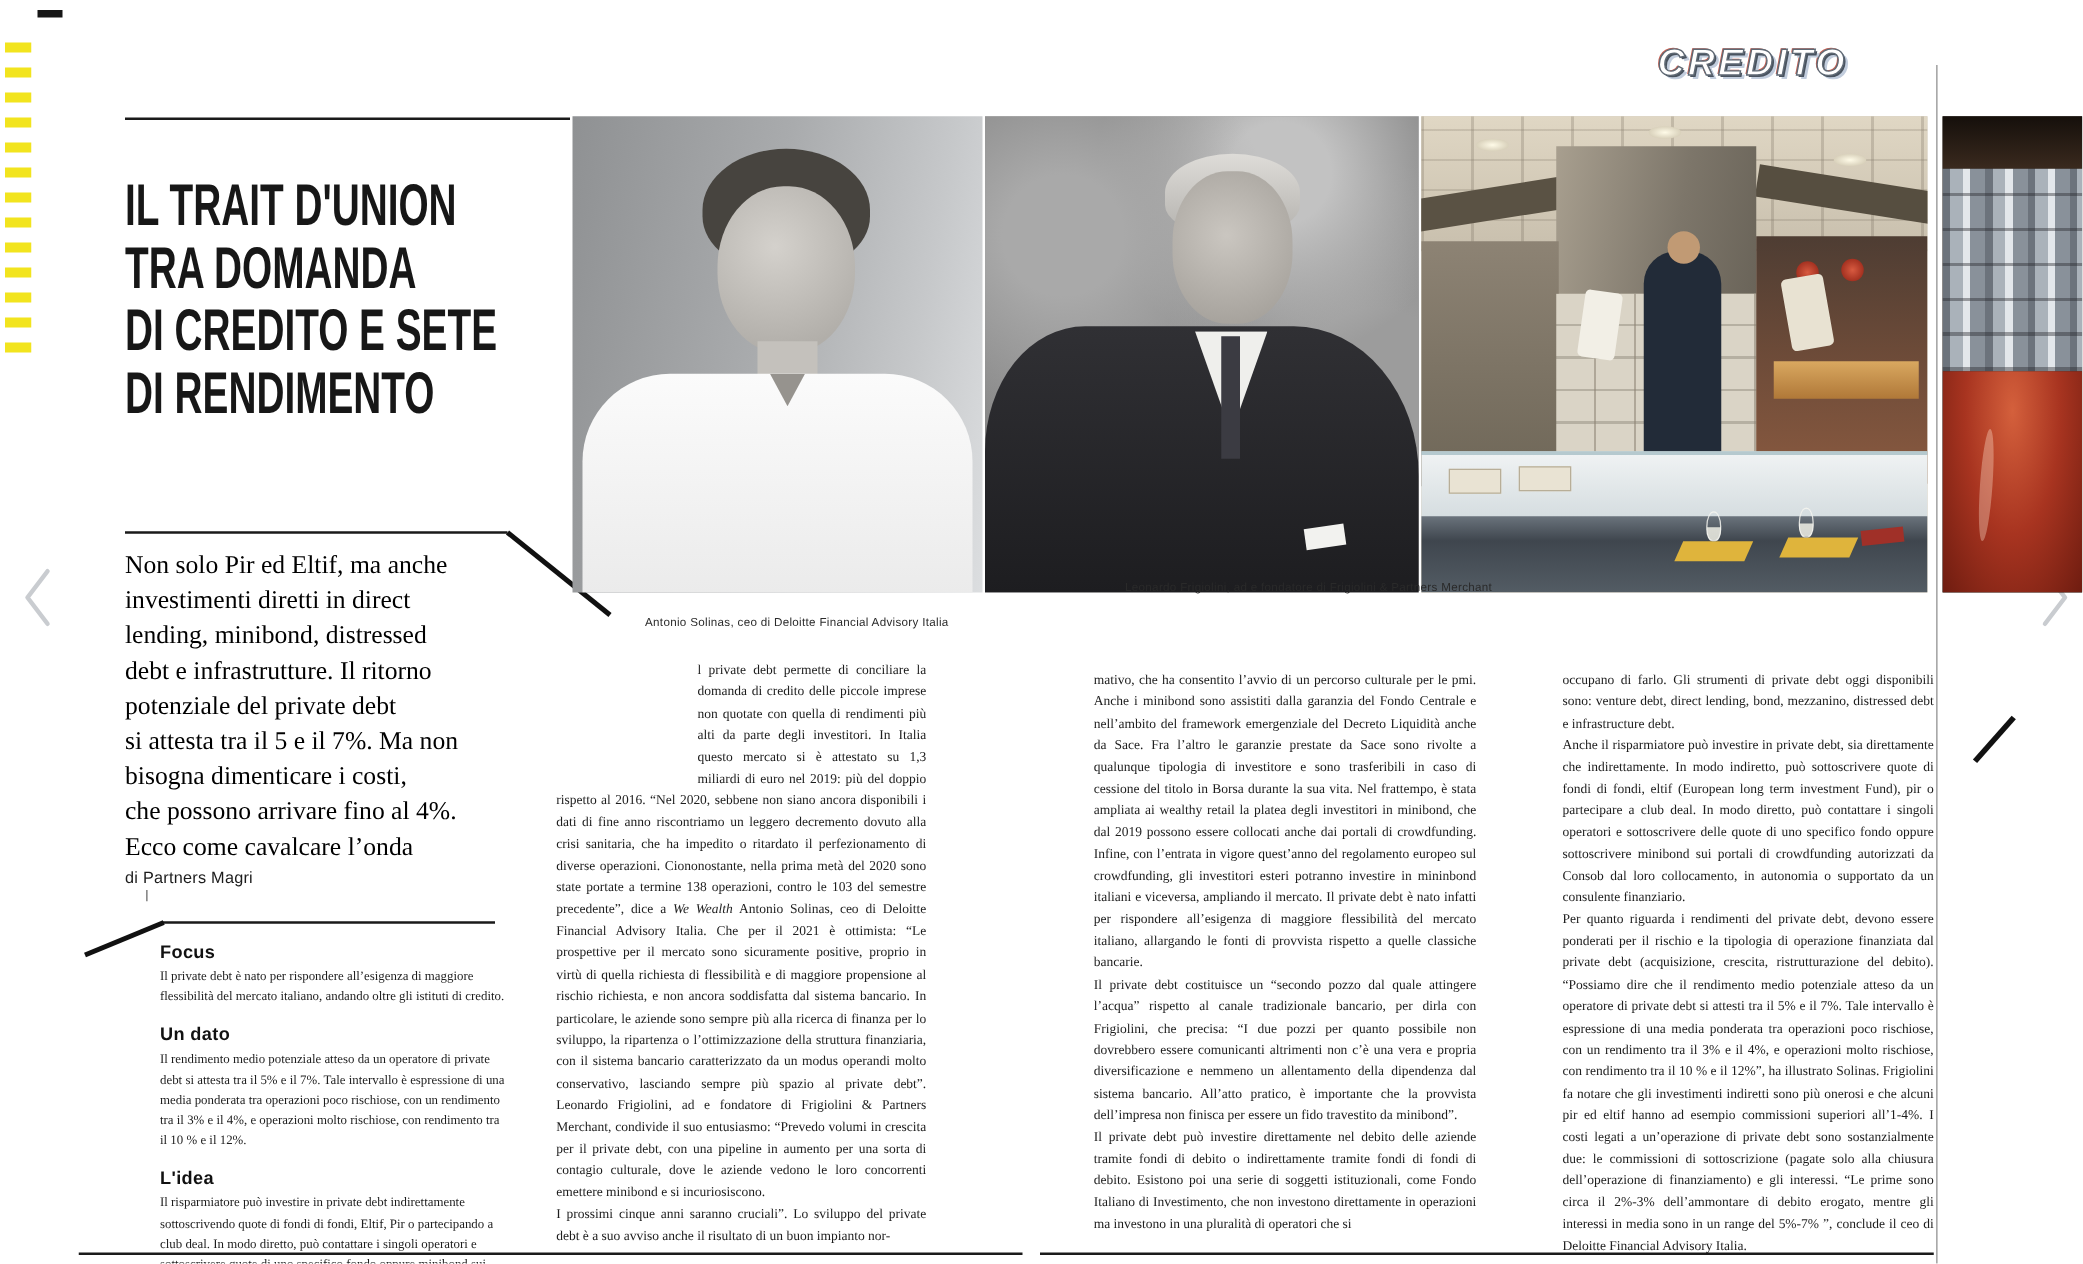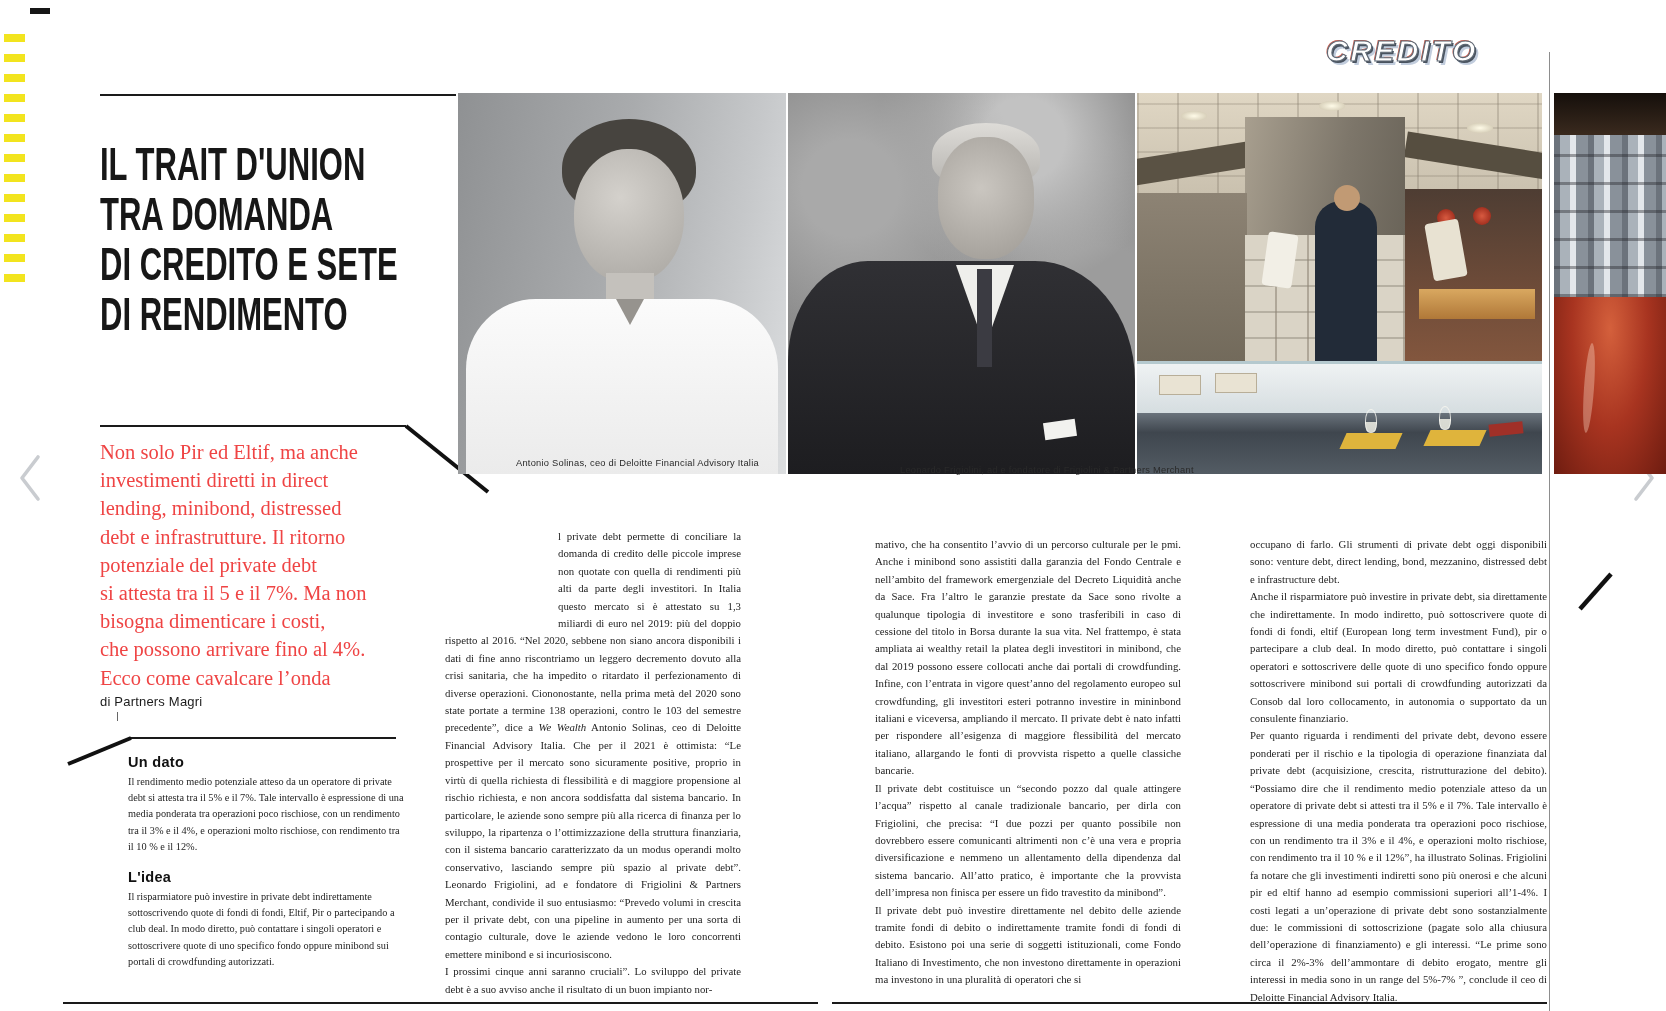--- a/index.html
+++ b/index.html
@@ -26,21 +26,21 @@
   .rule-bottom-r{left:832px;top:1002px;width:715px;height:2px;}
   .deco-svg{left:0;top:0;width:1666px;height:1011px;pointer-events:none;}
   .deco-svg line{stroke:#111;}
   .tick{left:117px;top:712px;width:1px;height:9px;background:#666;}
 
   
   .title{left:100px;top:108px;width:600px;color:#171717;font-weight:700;
          font-size:47px;line-height:50px;letter-spacing:0;white-space:pre-line;
          transform:scaleX(.66);transform-origin:0 0;}
   .standfirst{left:100px;top:438px;width:330px;font-family:"Liberation Serif",serif;
-              font-size:20.5px;line-height:28.2px;color:#ef4444;white-space:pre-line;}
+              font-size:20.5px;line-height:28.2px;color:#000000;white-space:pre-line;}
   .byline{left:100px;top:694px;font-size:13px;color:#1b1b1b;letter-spacing:.2px;}
 
   
   .sidebar{left:128px;top:748px;width:278px;color:#111;}
   .side-block h5{margin:14px 0 4px 0;font-size:14.5px;font-weight:700;letter-spacing:.3px;}
   .side-block:first-child h5{margin-top:6px;}
   .side-block p{margin:0;font-family:"Liberation Serif",serif;font-size:10.3px;line-height:16.2px;color:#1d1d1d;}
 
   
   .photo{overflow:hidden;}
@@ -112,21 +112,21 @@
   .t-top{left:0;top:0;width:112px;height:42px;background:linear-gradient(#150f0b,#3a2a1e);}
   .t-body{left:0;top:42px;width:112px;height:162px;background:
       repeating-linear-gradient(0deg,rgba(35,35,40,.4) 0 3px,transparent 3px 28px),
       repeating-linear-gradient(90deg,#6c737c 0 6px,#aab2ba 6px 16px,#e3e7eb 16px 22px,#89919a 22px 34px);}
   .t-floor{left:0;top:204px;width:112px;height:177px;background:
       radial-gradient(ellipse at 50% 18%,#d4603c 0,#a83420 48%,#6e1c10 100%);}
   .t-streak{left:30px;top:250px;width:10px;height:90px;background:rgba(255,230,210,.35);
             border-radius:50%;transform:rotate(4deg);}
 
   .caption{font-size:9.3px;color:#2a2a2a;letter-spacing:.25px;}
-  .cap1{left:516px;top:458px;text-align:center;} .cap2{left:900px;top:465px;}
+  .cap1{left:516px;top:493px;text-align:center;} .cap2{left:900px;top:465px;}
 
   
   .speciale{left:1326px;top:34px;font-size:30px;font-style:italic;font-weight:800;
             letter-spacing:2.5px;color:#fff;-webkit-text-stroke:1.1px #5f6974;
             text-shadow:1.5px 1.5px 0 #49535f,3.5px 3.5px 0 #c2cddd,-1px -1px 0 #c96052;}
 
   
   .col{position:absolute;font-family:"Liberation Serif",serif;font-size:10.8px;line-height:17.4px;
        color:#1d1d1d;text-align:justify;}
   .col p{margin:0;}
@@ -197,20 +197,24 @@
 lending, minibond, distressed
 debt e infrastrutture. Il ritorno
 potenziale del private debt
 si attesta tra il 5 e il 7%. Ma non
 bisogna dimenticare i costi,
 che possono arrivare fino al 4%.
 Ecco come cavalcare l’onda</div>
   <div class="abs byline">di Partners Magri</div>
 
   <div class="abs sidebar">
+    <div class="side-block">
+      <h5>Focus</h5>
+      <p>Il private debt è nato per rispondere all’esigenza di maggiore flessibilità del mercato italiano, andando oltre gli istituti di credito.</p>
+    </div>
     <div class="side-block">
       <h5>Un dato</h5>
       <p>Il rendimento medio potenziale atteso da un operatore di private debt si attesta tra il 5% e il 7%. Tale intervallo è espressione di una media ponderata tra operazioni poco rischiose, con un rendimento tra il 3% e il 4%, e operazioni molto rischiose, con rendimento tra il 10 % e il 12%.</p>
     </div>
     <div class="side-block">
       <h5>L'idea</h5>
       <p>Il risparmiatore può investire in private debt indirettamente sottoscrivendo quote di fondi di fondi, Eltif, Pir o partecipando a club deal. In modo diretto, può contattare i singoli operatori e sottoscrivere quote di uno specifico fondo oppure minibond sui portali di crowdfunding autorizzati.</p>
     </div>
   </div>
 

